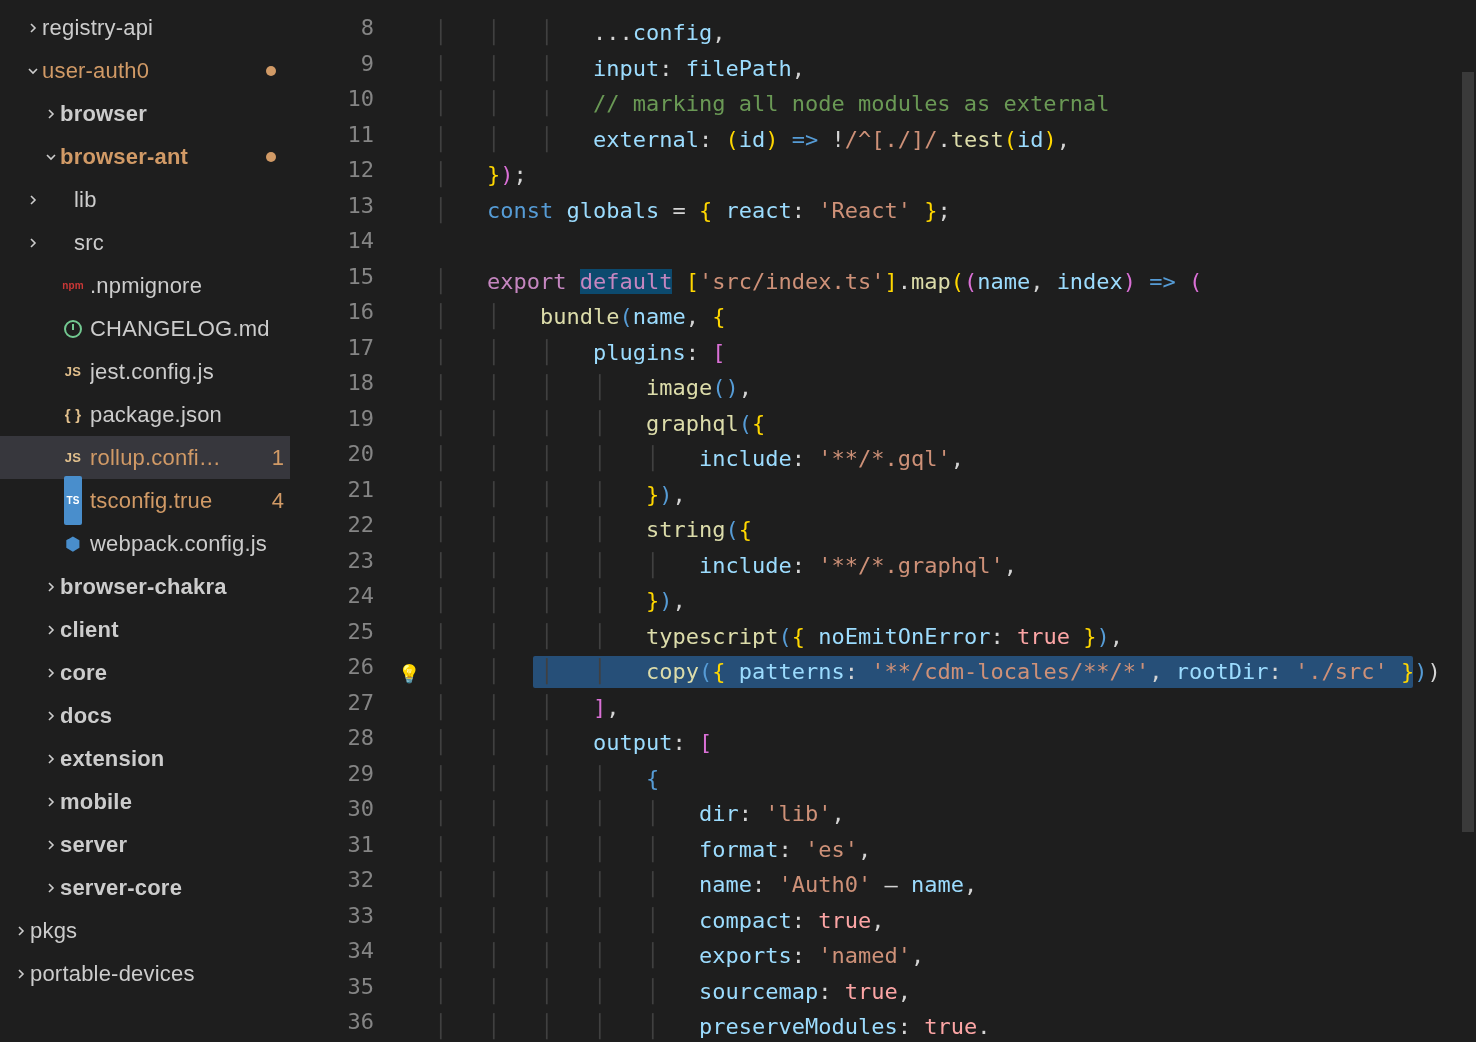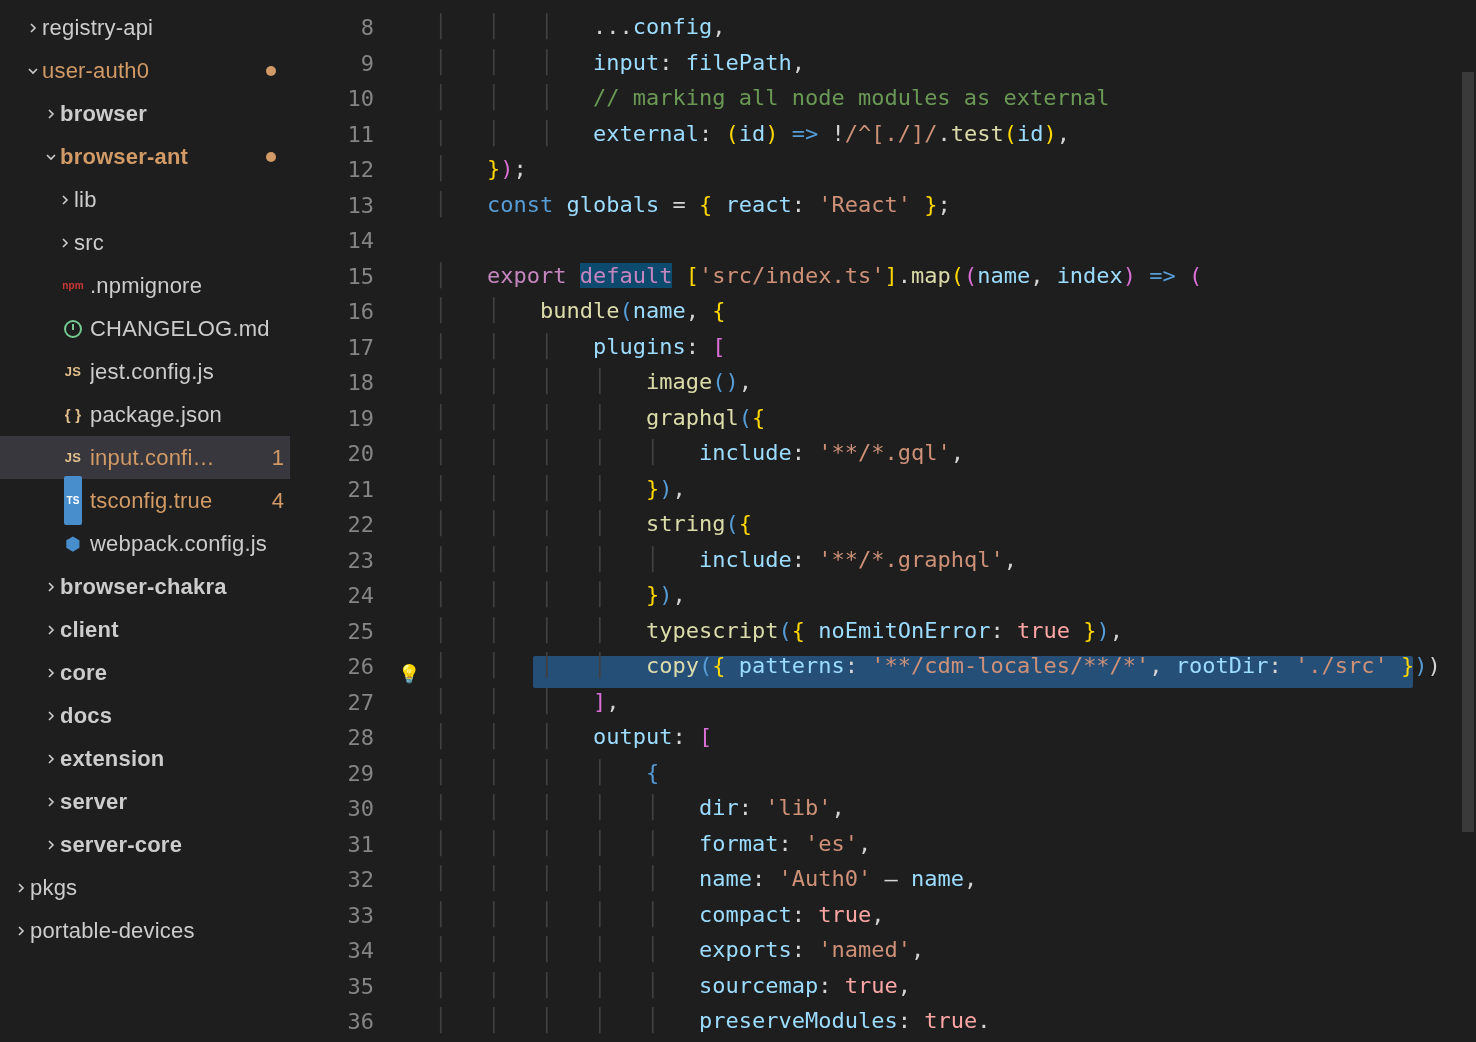--- a/index.html
+++ b/index.html
@@ -58,21 +58,21 @@
   .tree-row .label { flex: 1 1 auto; overflow: hidden; text-overflow: ellipsis; }
   .tree-row .dot {
     width: 10px; height: 10px; border-radius: 50%;
     background: #d19a66; margin-right: 14px; flex: 0 0 10px;
   }
   .tree-row .badge { width: 24px; text-align: center; font-weight: 500; }
 
   .d0 { padding-left: 12px; }
   .d1 { padding-left: 24px; }
   .d2 { padding-left: 42px; font-weight: bold; }
-  .d3 { padding-left: 56px; }
+  .d3 { padding-left: 24px; gap: 32px; }
   .d3f { padding-left: 42px; }
 
   .ic-js   { font-size: 13px; font-weight: 700; color: #e2c08d; }
   .ic-ts   { font-size: 10px; font-weight: 700; background: #498ecc; color:#fff; padding:19px 2px; border-radius:2px; }
   .ic-json { font-size: 15px; font-weight: 700; color: #e2c08d; }
   .ic-npm  { font-size: 10px; font-weight: 700; color: #cb3837; }
   .ic-clk  { width:18px;height:18px;border:2px solid #73c991;border-radius:50%;position:relative; }
   .ic-clk::after{content:'';position:absolute;left:6px;top:2px;width:2px;height:6px;background:#73c991;}
   .ic-cube { color:#498ecc; font-size:18px; }
 
@@ -80,21 +80,21 @@
   .editor { flex: 1; position: relative; background: #1e1e1e; }
   .gutter {
     position: absolute; left: 0; top: 0; bottom: 0;
     width: 126px;
     text-align: right;
     color: #858585;
     padding-top: 10px;
   }
   .code {
     position: absolute; left: 126px; right: 0; top: 0; bottom: 0;
-    padding-top: 9px;
+    padding-top: 15px;
     white-space: pre;
   }
   .ln { height: 35.5px; line-height: 35.5px; padding-right: 42px; }
   .cl { height: 35.5px; line-height: 35.5px; padding-left: 18px; }
 
   
   .bulb {
     position: absolute;
     left: 108px;
     top: 663px;
@@ -226,21 +226,21 @@
         <span class="icon">
           <span class="ic-json">{ }</span>
         </span>
         <span class="label">package.json</span>
       </div>
       <div class="tree-row active git-modified d3f">
         <span class="chev"></span>
         <span class="icon">
           <span class="ic-js">JS</span>
         </span>
-        <span class="label">input.confi…</span>
+        <span class="label">rollup.confi…</span>
         <span class="badge">1</span>
       </div>
       <div class="tree-row warning d3f">
         <span class="chev"></span>
         <span class="icon">
           <span class="ic-ts">TS</span>
         </span>
         <span class="label">tsconfig.true</span>
         <span class="badge">4</span>
       </div>
@@ -283,20 +283,28 @@
         </span>
         <span class="label">docs</span>
       </div>
       <div class="tree-row d2">
         <span class="chev">
           <svg viewBox="0 0 16 16">
             <path d="M6 4l4 4-4 4" stroke="currentColor" stroke-width="1.6" fill="none"></path>
           </svg>
         </span>
         <span class="label">extension</span>
+      </div>
+      <div class="tree-row d2">
+        <span class="chev">
+          <svg viewBox="0 0 16 16">
+            <path d="M6 4l4 4-4 4" stroke="currentColor" stroke-width="1.6" fill="none"></path>
+          </svg>
+        </span>
+        <span class="label">mobile</span>
       </div>
       <div class="tree-row d2">
         <span class="chev">
           <svg viewBox="0 0 16 16">
             <path d="M6 4l4 4-4 4" stroke="currentColor" stroke-width="1.6" fill="none"></path>
           </svg>
         </span>
         <span class="label">server</span>
       </div>
       <div class="tree-row d2">

